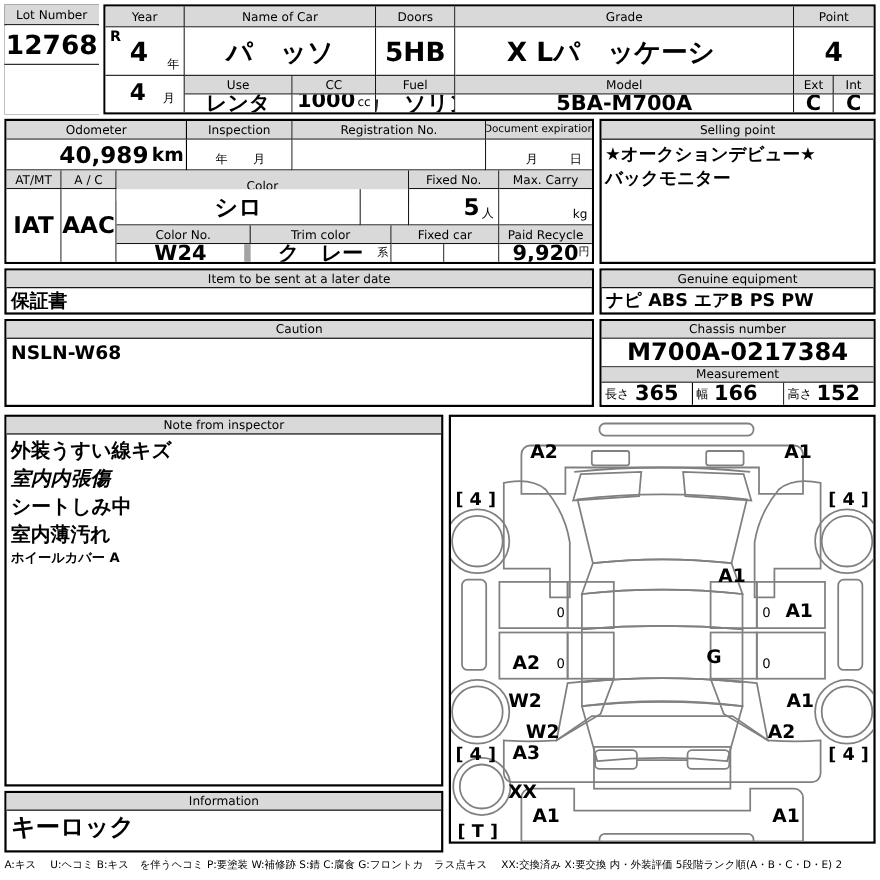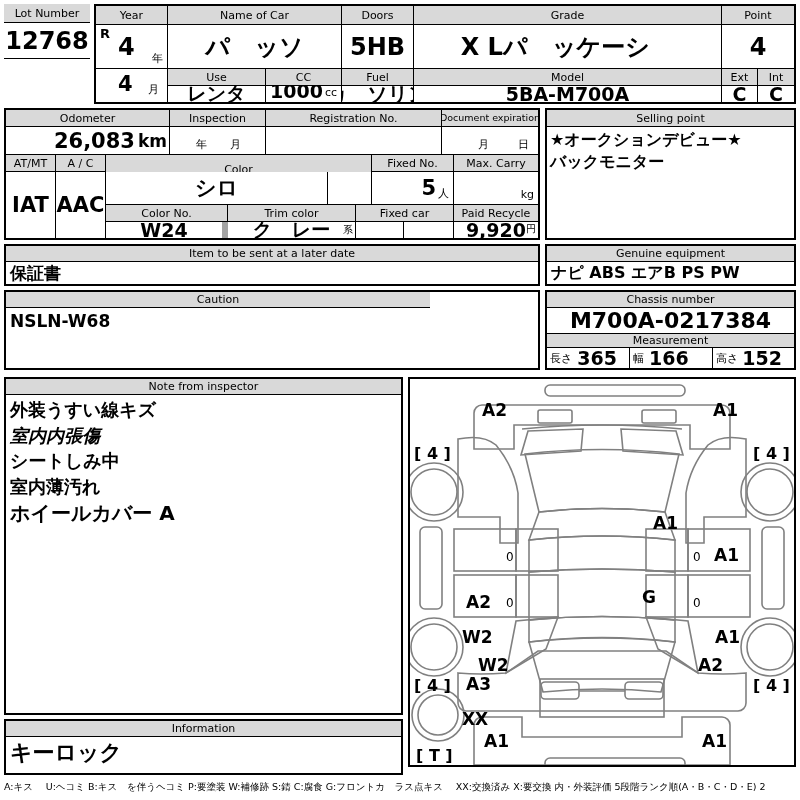--- a/index.html
+++ b/index.html
@@ -181,21 +181,21 @@
     <span class="val mid">C</span>
   </div>
   <div class="cell c" style="left:758px; top:86px; width:36px; height:16px; border:none;">
     <span class="val mid">C</span>
   </div>
 
   <div class="box" style="left:4px; top:108px; width:536px; height:132px;"></div>
 
   <div class="hdr" style="left:6px; top:110px; width:164px; height:17px; border:none; border-right:1px solid #000; border-bottom:1px solid #000;">Odometer</div>
   <div class="cell r" style="left:6px; top:127px; width:164px; height:28px; border:none; border-right:1px solid #000; border-bottom:1px solid #000; padding-right:2px;">
-    <span class="val">26,083</span>
+    <span class="val">40,989</span>
       <span class="val" style="font-size:17px; margin-left:3px;">km</span>
   </div>
 
   <div class="hdr" style="left:170px; top:110px; width:96px; height:17px; border:none; border-right:1px solid #000; border-bottom:1px solid #000;">Inspection</div>
   <div class="cell" style="left:170px; top:127px; width:96px; height:28px; border:none; border-right:1px solid #000; border-bottom:1px solid #000;">
     <span style="position:absolute; left:26px; bottom:2px; font-size:11px;">年</span>
     <span style="position:absolute; left:60px; bottom:2px; font-size:11px;">月</span>
   </div>
 
   <div class="hdr" style="left:266px; top:110px; width:176px; height:17px; border:none; border-right:1px solid #000; border-bottom:1px solid #000;">Registration No.</div>
@@ -272,21 +272,21 @@
     <span class="jp" style="font-size:17px; font-weight:bold;">保証書</span>
   </div>
 
   <div class="box" style="left:545px; top:244px; width:251px; height:42px;"></div>
   <div class="hdr" style="left:547px; top:246px; width:247px; height:16px; border:none; border-bottom:1px solid #000;">Genuine equipment</div>
   <div style="position:absolute; left:547px; top:262px; width:247px; height:22px; padding:0 4px; box-sizing:border-box; display:flex; align-items:center;">
     <span class="jp" style="font-size:16px; font-weight:bold;">ナピ  ABS エアB PS PW</span>
   </div>
 
   <div class="box" style="left:4px; top:290px; width:536px; height:80px;"></div>
-  <div class="hdr" style="left:6px; top:292px; width:424px; height:16px; border:none; border-bottom:1px solid #000;">Caution</div>
+  <div class="hdr" style="left:6px; top:292px; width:532px; height:16px; border:none; border-bottom:1px solid #000;">Caution</div>
   <div style="position:absolute; left:6px; top:308px; width:532px; height:60px; padding:2px 4px; box-sizing:border-box;">
     <div style="font-size:17px; font-weight:bold; line-height:1.3;">NSLN-W68</div>
   </div>
 
   <div class="box" style="left:545px; top:290px; width:251px; height:80px;"></div>
   <div class="hdr" style="left:547px; top:292px; width:247px; height:16px; border:none; border-bottom:1px solid #000;">Chassis number</div>
   <div class="cell c" style="left:547px; top:308px; width:247px; height:26px; border:none; border-bottom:1px solid #000;">
     <span class="val" style="font-size:22px;">M700A-0217384</span>
   </div>
   <div class="hdr" style="left:547px; top:334px; width:247px; height:14px; border:none; border-bottom:1px solid #000;">Measurement</div>
@@ -304,21 +304,21 @@
     <span class="val mid" style="margin-left:4px;">152</span>
   </div>
 
   <div class="box" style="left:4px; top:377px; width:399px; height:338px;"></div>
   <div class="hdr" style="left:6px; top:379px; width:395px; height:16px; border:none; border-bottom:1px solid #000;">Note from inspector</div>
   <div style="position:absolute; left:6px; top:395px; width:395px; height:318px; padding:2px 4px; box-sizing:border-box; overflow:hidden;">
     <div class="jp" style="font-size:18px; font-weight:bold; line-height:1.42;">外装うすい線キズ</div>
     <div class="jp" style="font-size:18px; font-weight:bold; line-height:1.42;font-style:italic;">室内内張傷</div>
     <div class="jp" style="font-size:18px; font-weight:bold; line-height:1.42;">シートしみ中</div>
     <div class="jp" style="font-size:18px; font-weight:bold; line-height:1.42;">室内薄汚れ</div>
-    <div class="jp" style="font-size:20px; font-weight:bold; line-height:1.42;">ホイールカバー A</div>
+    <div class="jp" style="font-size:12px; font-weight:bold; line-height:1.42;">ホイールカバー A</div>
   </div>
 
   <div class="box" style="left:4px; top:719px; width:399px; height:56px;"></div>
   <div class="hdr" style="left:6px; top:721px; width:395px; height:16px; border:none; border-bottom:1px solid #000;">Information</div>
   <div style="position:absolute; left:6px; top:737px; width:395px; height:36px; padding:2px 4px; box-sizing:border-box; overflow:hidden;">
     <div class="jp" style="font-size:22px; font-weight:bold; line-height:1.3;">キーロック</div>
   </div>
 
   <div id="diagram">
     <svg width="384" height="386" viewBox="0 0 384 386">

